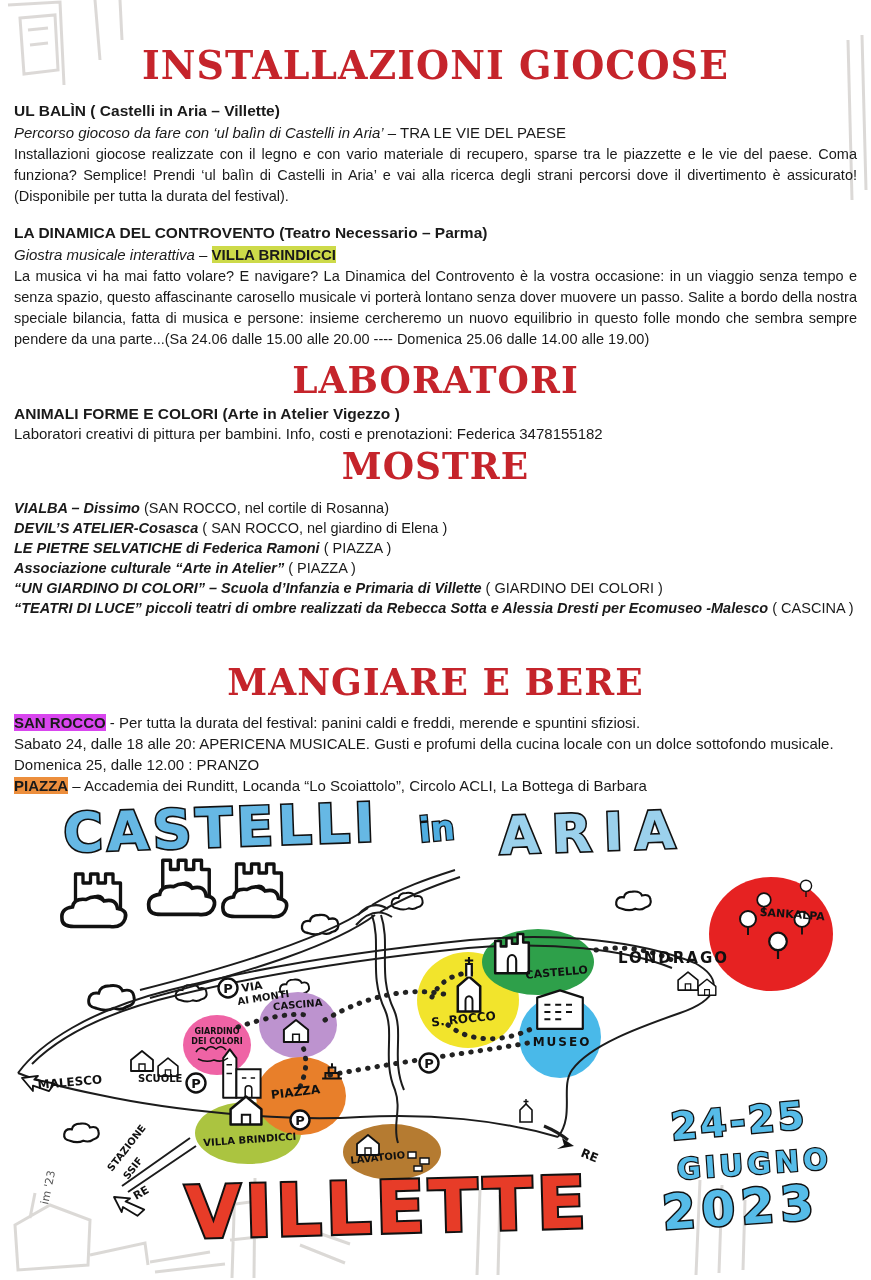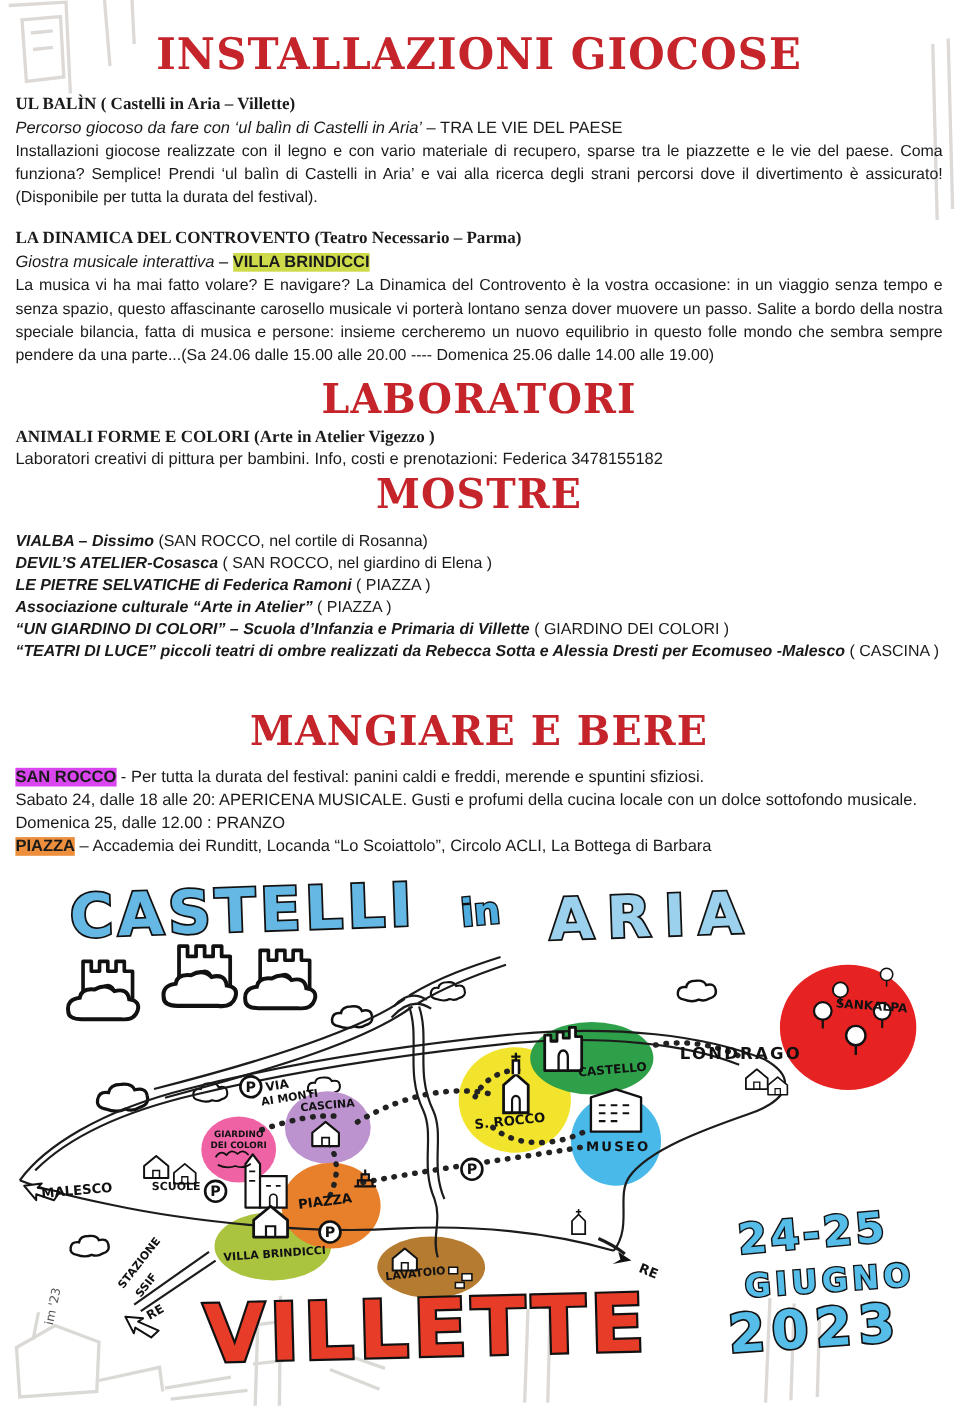--- a/index.html
+++ b/index.html
@@ -1,32 +1,32 @@
 <!DOCTYPE html>
 <html><head>
 <meta charset="utf-8">
 <style>
   html,body{margin:0;padding:0;}
   body{
     width:871px;height:1280px;position:relative;background:#ffffff;
     font-family:"Liberation Sans",sans-serif;color:#1a1a1a;overflow:hidden;
   }
   #map-layer{position:absolute;left:0;top:0;z-index:1;}
-  #content{position:absolute;left:0;top:0;width:871px;height:1028px;z-index:2;pointer-events:none;}
+  #content{position:absolute;left:0;top:16px;width:871px;height:1028px;z-index:2;pointer-events:none;}
   .blk{position:absolute;left:14px;right:14px;}
   .deco{
     position:absolute;left:0;right:0;text-align:center;margin:0;
     font-family:"DejaVu Serif",serif;font-weight:bold;color:#c5242b;
     letter-spacing:1px;transform:scaleY(1.04);
   }
   #h-install{top:26px;font-size:38px;}
   #h-lab{top:342px;font-size:36px;}
   #h-mostre{top:428px;font-size:36px;}
   #h-mangiare{top:644px;font-size:36px;}
-  .t-bold{font-weight:bold;font-size:15.5px;line-height:22px;margin:0;font-family:Liberation Serif, serif;}
+  .t-bold{font-weight:bold;font-size:15.5px;line-height:22px;margin:0;}
   .lead{font-size:15px;line-height:22px;margin:0;}
   .lead .it{font-style:italic;}
   .para{font-size:14.5px;line-height:21px;margin:0;text-align:justify;}
   .hl-lime{background:#cdda49;font-weight:bold;}
   .hl-yellow{background:#d946ef;font-weight:bold;}
   .hl-orange{background:#ec8e3c;font-weight:bold;}
   .mostre-item{font-size:14.5px;line-height:20px;margin:0;}
   .mostre-item .name{font-weight:bold;font-style:italic;}
   .mline{font-size:15px;line-height:21px;margin:0;}
   svg text{font-family:"DejaVu Sans",sans-serif;}

